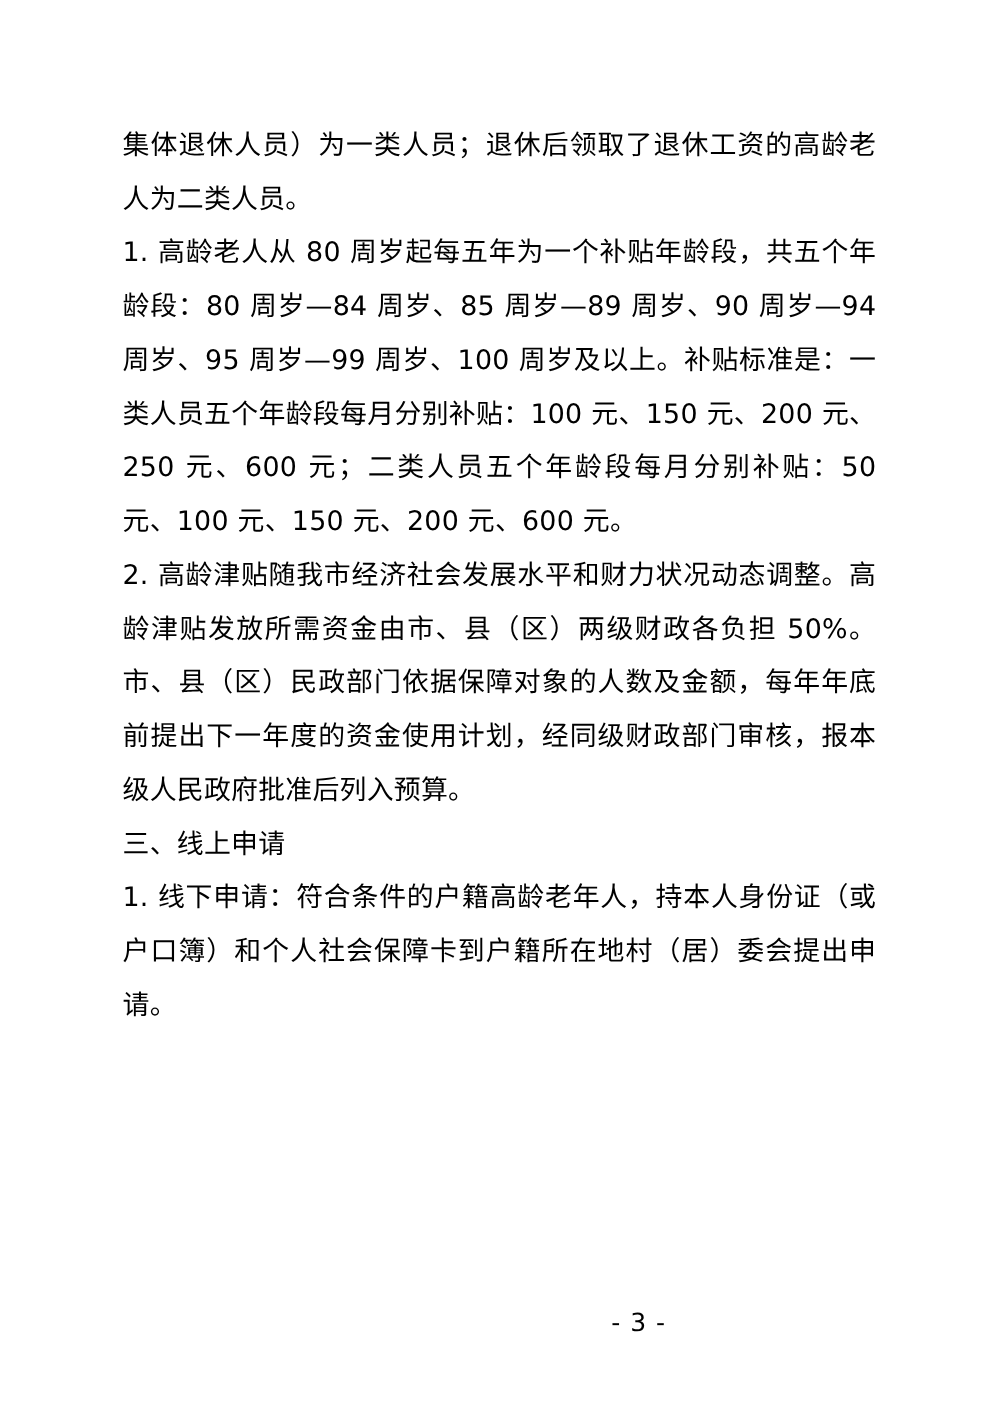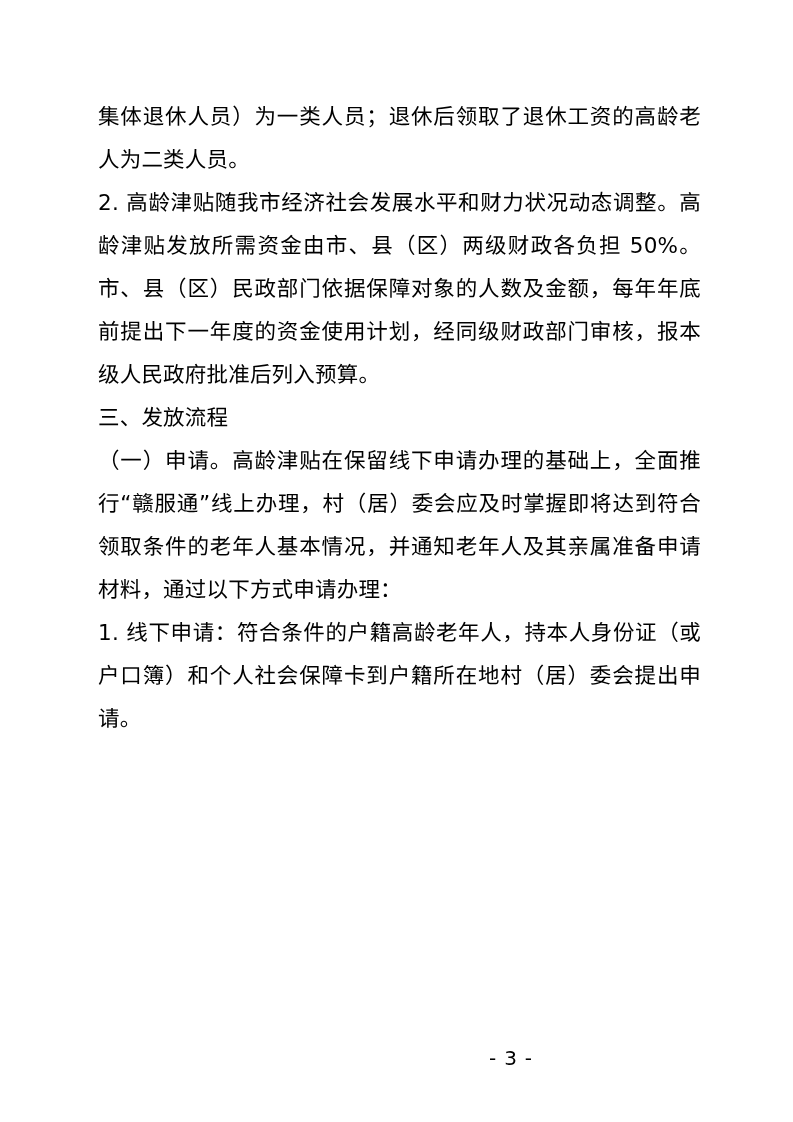--- a/index.html
+++ b/index.html
@@ -54,22 +54,22 @@
   .page-number .dash {
     padding: 0 6px;
   }
 </style>
 </head>
 <body>
 
 <div class="page">
   <div class="body-text">
     <p>集体退休人员）为一类人员；退休后领取了退休工资的高龄老人为二类人员。</p>
+    <p class="indent-2">1. 高龄老人从 80 周岁起每五年为一个补贴年龄段，共五个年龄段：80 周岁—84 周岁、85 周岁—89 周岁、90 周岁—94 周岁、95 周岁—99 周岁、100 周岁及以上。补贴标准是：一类人员五个年龄段每月分别补贴：100 元、150 元、200 元、250 元、600 元；二类人员五个年龄段每月分别补贴：50 元、100 元、150 元、200 元、600 元。</p>
     <p class="indent-2">2. 高龄津贴随我市经济社会发展水平和财力状况动态调整。高龄津贴发放所需资金由市、县（区）两级财政各负担 50%。市、县（区）民政部门依据保障对象的人数及金额，每年年底前提出下一年度的资金使用计划，经同级财政部门审核，报本级人民政府批准后列入预算。</p>
-    <p class="indent-2">三、发放流程</p>
-    <p class="indent-2">（一）申请。高龄津贴在保留线下申请办理的基础上，全面推行“赣服通”线上办理，村（居）委会应及时掌握即将达到符合领取条件的老年人基本情况，并通知老年人及其亲属准备申请材料，通过以下方式申请办理：</p>
+    <p class="indent-2">三、线上申请</p>
     <p class="indent-2">1. 线下申请：符合条件的户籍高龄老年人，持本人身份证（或户口簿）和个人社会保障卡到户籍所在地村（居）委会提出申请。</p>
   </div>
 
   <div class="page-number">
     <span class="dash">-</span><span>3</span><span class="dash">-</span>
   </div>
 </div>
 
 </body></html>

